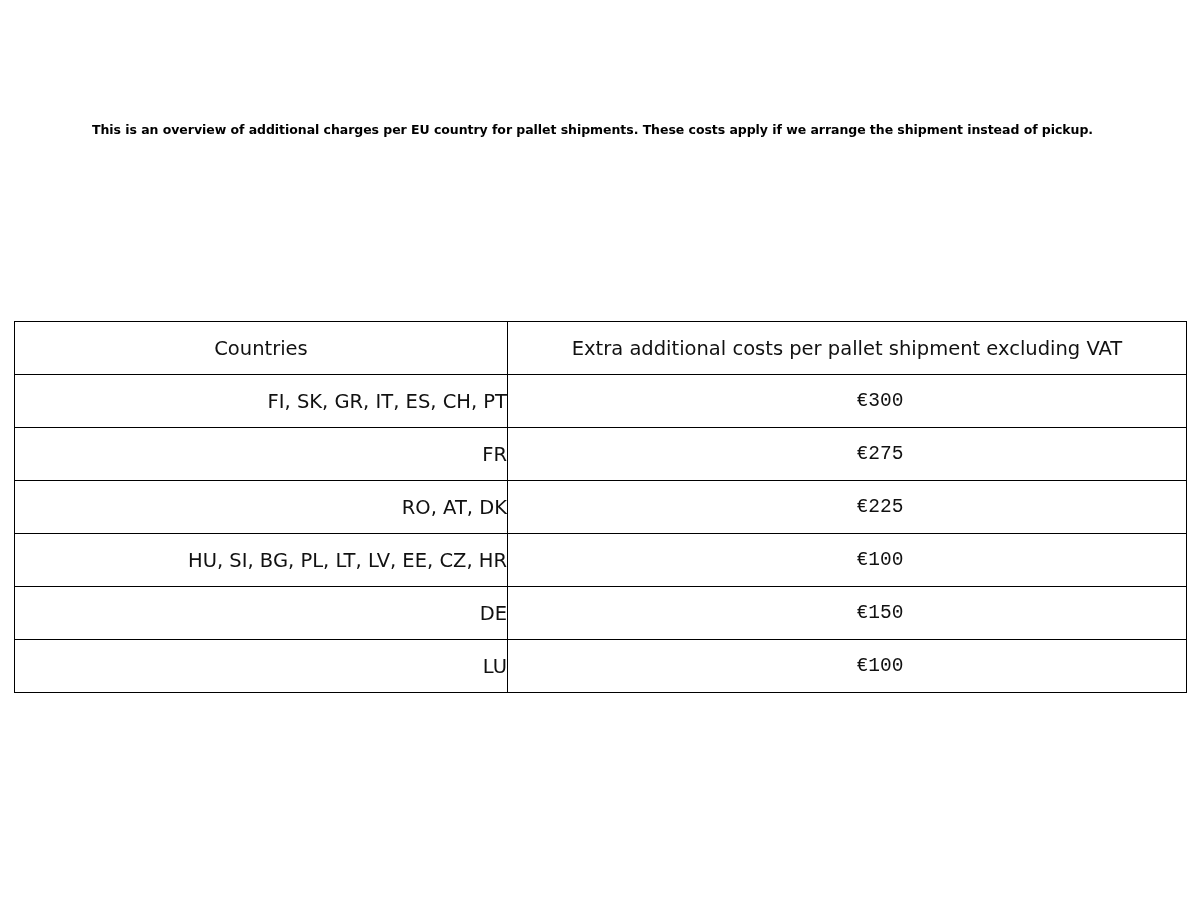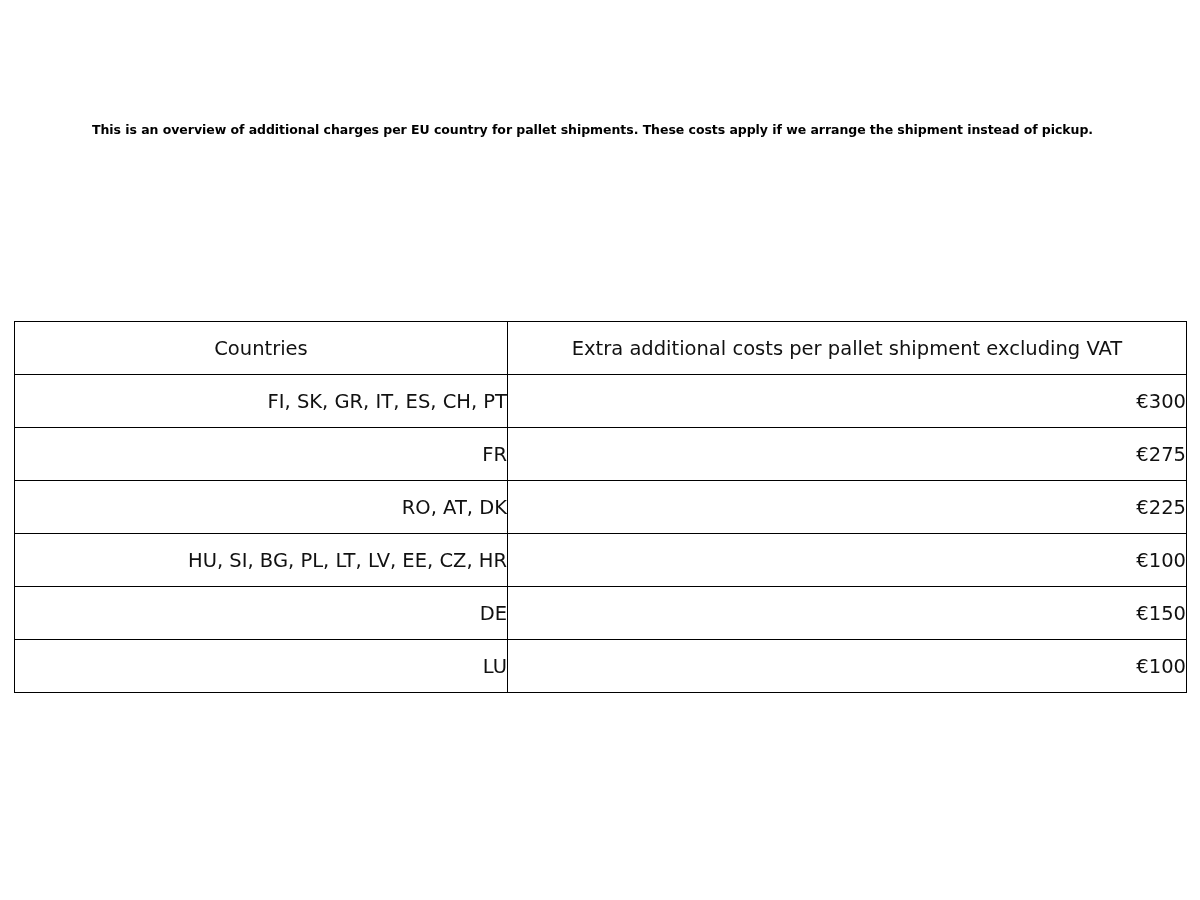--- a/index.html
+++ b/index.html
@@ -51,22 +51,23 @@
   col.c1 { width: 493px; }
   col.c2 { width: 679px; }
   .hdr-cell {
     text-align: center;
   }
   .country-cell {
     text-align: right;
     padding-left: 50px !important;
   }
   .price-cell {
-    text-align: right;
+    text-align: center;
     padding-left: 66px !important;
+    font-family: Liberation Mono, monospace;
   }
   .hdr-row td {
     height: 56px;
   }
 </style>
 </head>
 <body>
 
 <div class="intro">This is an overview of additional charges per EU country for pallet shipments. These costs apply if we arrange the shipment instead of pickup.</div>
 

